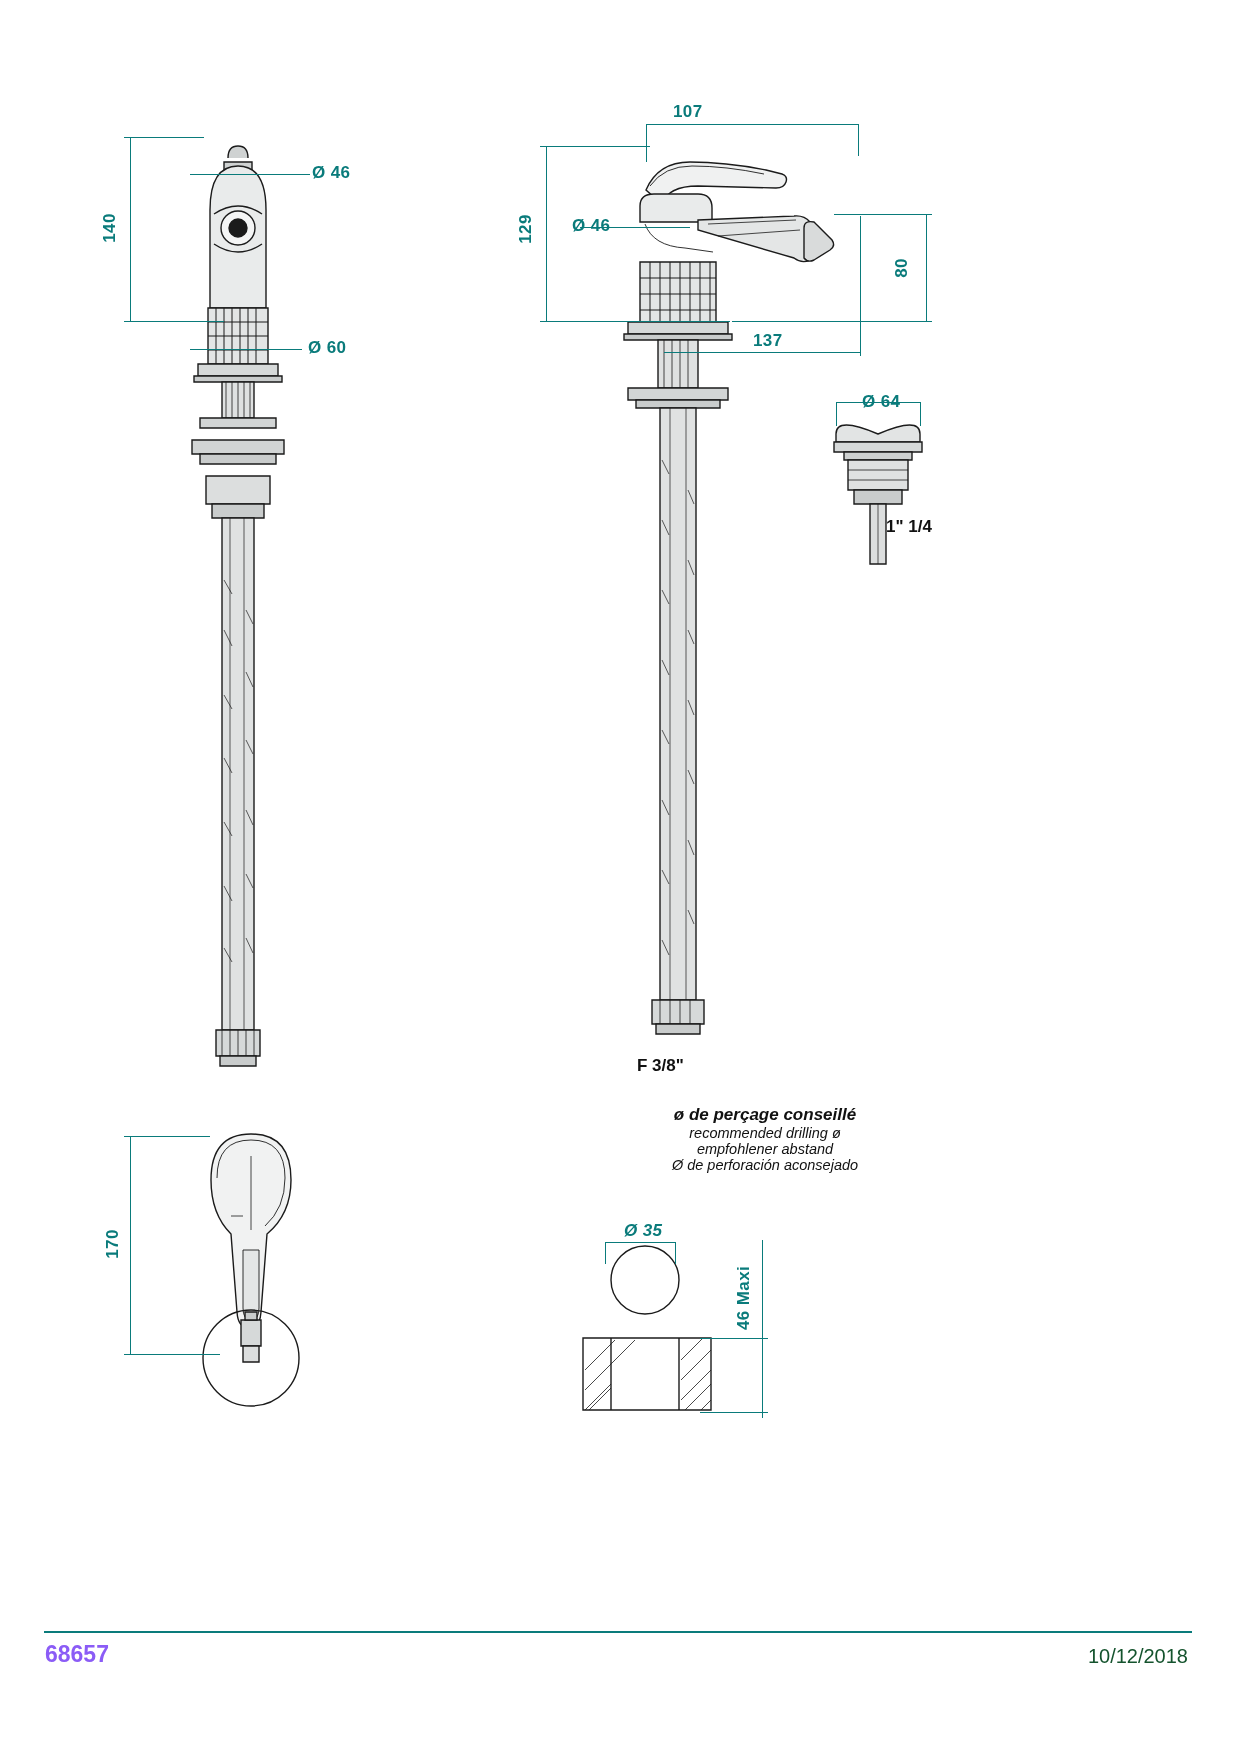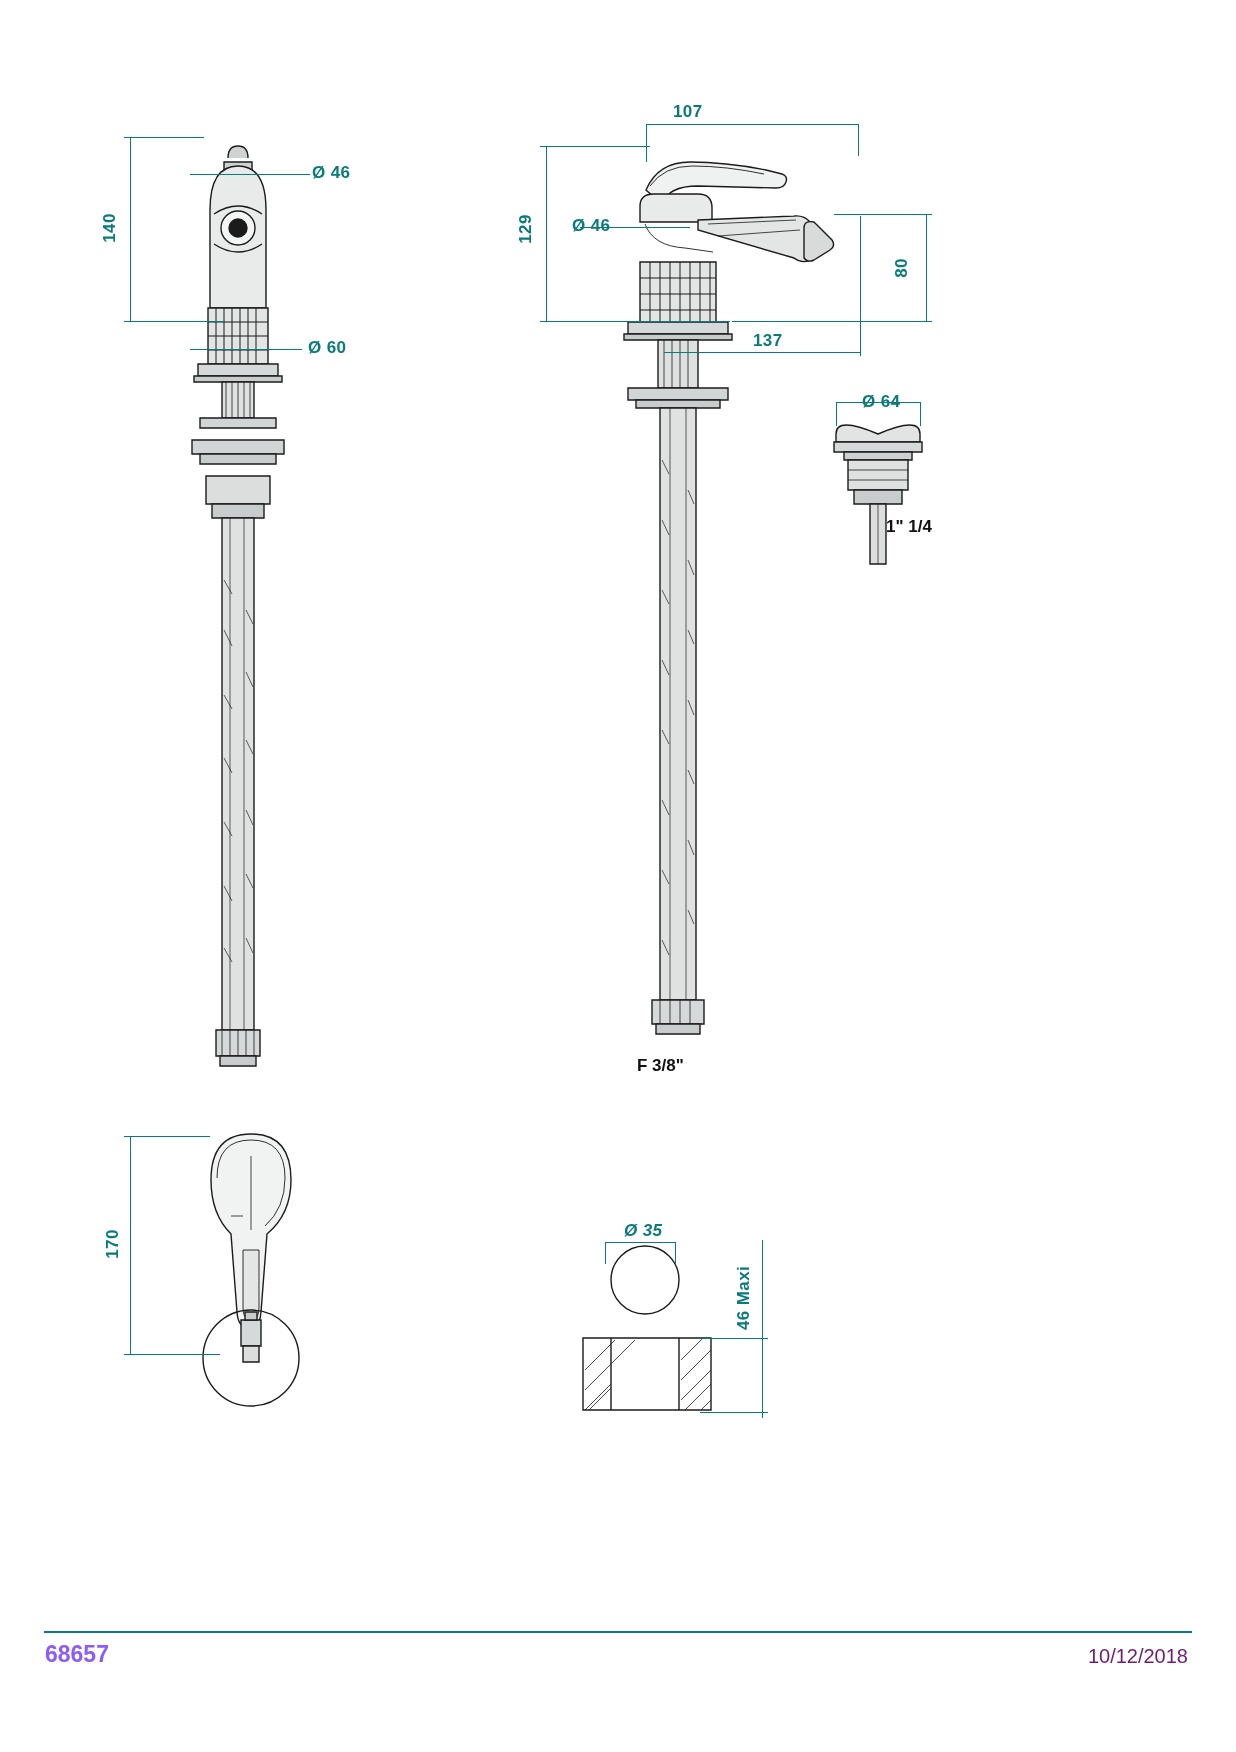--- a/index.html
+++ b/index.html
@@ -10,21 +10,21 @@
   .dim{position:absolute;color:#0a7b7b;font-weight:bold;font-size:17px;letter-spacing:.4px;white-space:nowrap;}
   .dim.v{transform-origin:center center;}
   .tline{position:absolute;background:#0a7b7b;}
   .hline{height:1px;}
   .vline{width:1px;}
   svg{position:absolute;overflow:visible;}
   .note{position:absolute;color:#111;}
   .note .t1{font-size:17px;font-weight:bold;font-style:italic;}
   .note .t2{font-size:14.5px;font-style:italic;}
   .footer-left{position:absolute;left:45px;top:1641px;color:#8b5cf6;font-weight:bold;font-size:23px;}
-  .footer-right{position:absolute;right:48px;top:1645px;color:#701a75;font-size:20px;}
+  .footer-right{position:absolute;right:48px;top:1645px;color:#14532d;font-size:20px;}
   .footrule{position:absolute;left:44px;top:1631px;width:1148px;height:2px;background:#0a7b7b;}
   .lbl{position:absolute;color:#111;font-weight:bold;font-size:17px;}
   .rot90{transform:rotate(-90deg);}
 </style>
 </head>
 <body>
 
 <div class="sheet">
 
   <svg style="left:150px;top:110px;width:330px;height:1000px;" viewBox="0 0 330 1000">
@@ -172,20 +172,26 @@
       <path d="M50 192 h12 v8 h-12 z" fill="#c9cccc"></path>
       <path d="M48 226 h16 v16 h-16 z" fill="#dcdede"></path>
     </g>
   </svg>
 
   <div class="tline vline" style="left:130px;top:1136px;height:218px;"></div>
   <div class="tline hline" style="left:124px;top:1136px;width:86px;"></div>
   <div class="tline hline" style="left:124px;top:1354px;width:96px;"></div>
   <div class="dim v rot90" style="left:98px;top:1234px;">170</div>
 
+  <div class="note" style="left:565px;top:1105px;width:400px;text-align:center;">
+    <div class="t1">ø de perçage conseillé</div>
+    <div class="t2">recommended drilling ø</div>
+    <div class="t2">empfohlener abstand</div>
+    <div class="t2">Ø de perforación aconsejado</div>
+  </div>
 
   <svg style="left:575px;top:1230px;width:210px;height:190px;" viewBox="0 0 210 190">
     <g fill="none" stroke="#1b1b1b" stroke-width="1.4">
       <circle cx="70" cy="50" r="34" fill="none"></circle>
 
       <path d="M8 108 h128 v72 h-128 z" fill="none"></path>
       <path d="M36 108 v72"></path>
       <path d="M104 108 v72"></path>
       <g stroke-width="0.8">
         <path d="M10 140 l30 -30 M10 160 l50 -50 M10 180 l26 -26 M14 180 l22 -22"></path>

